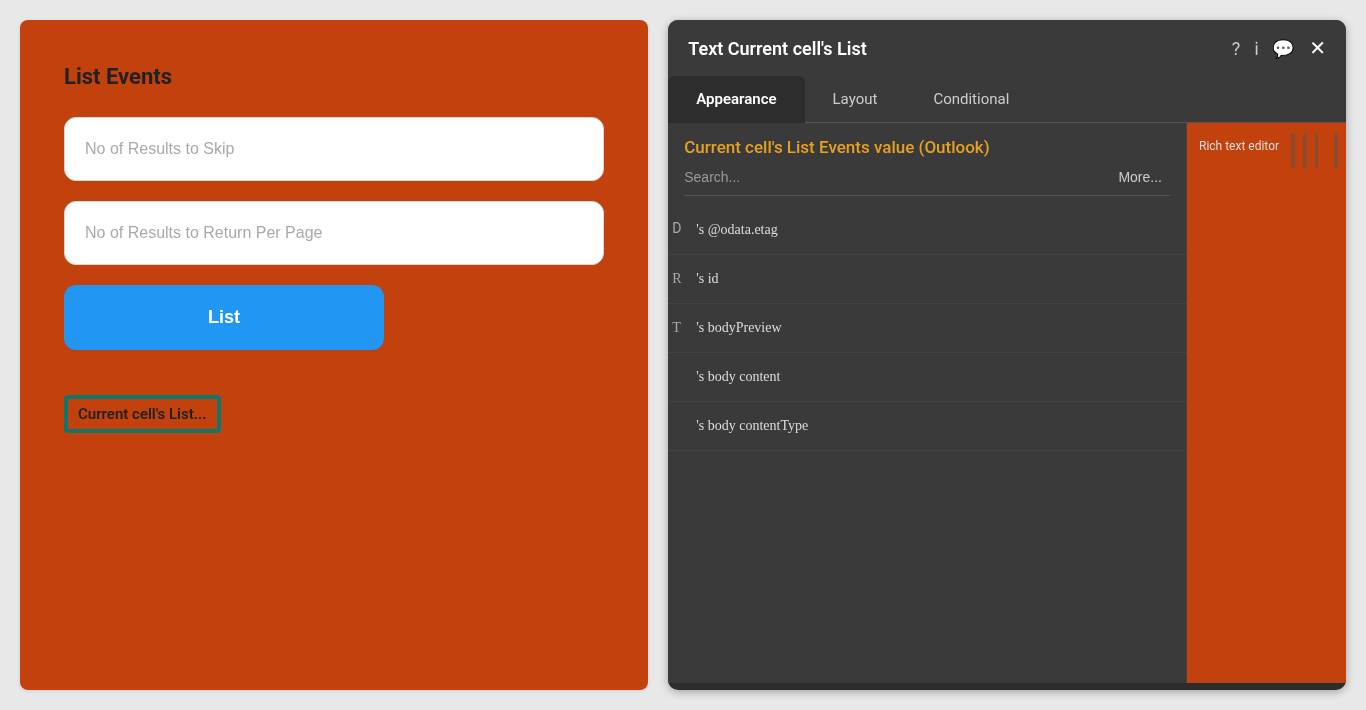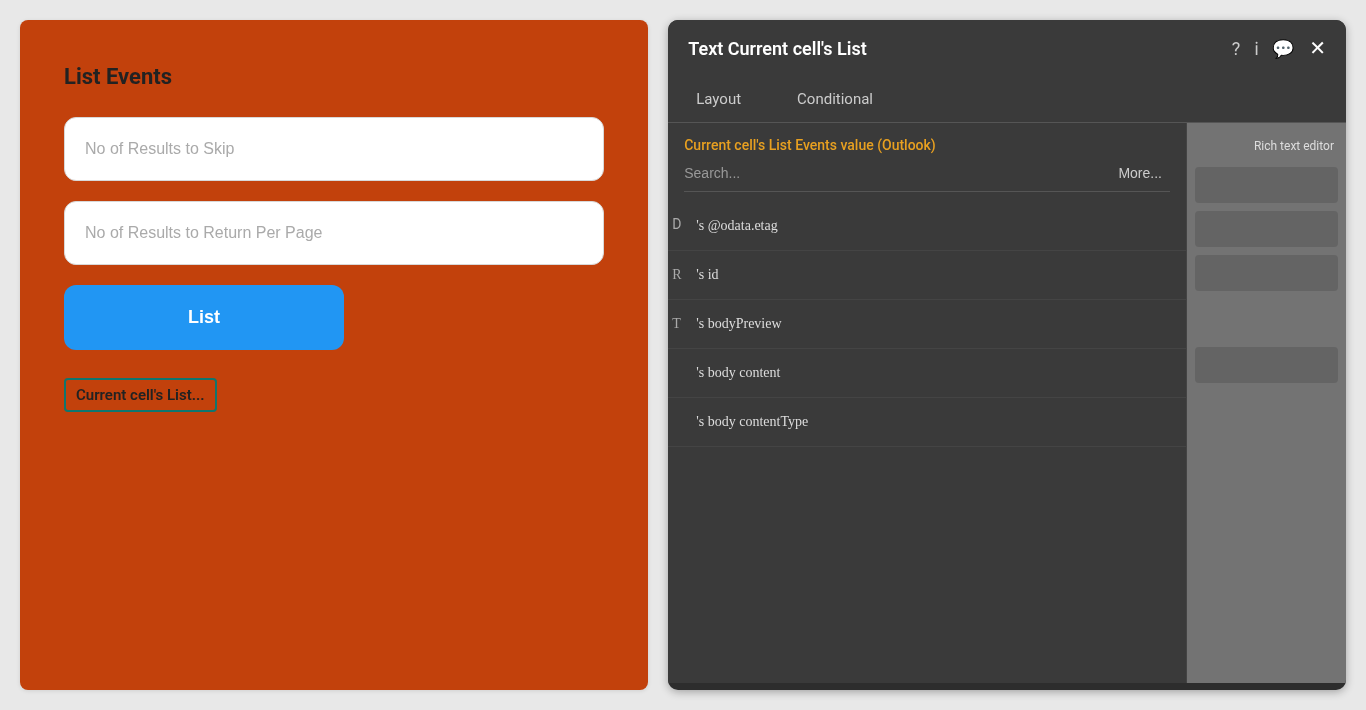--- a/index.html
+++ b/index.html
@@ -41,36 +41,37 @@
       margin-bottom: 20px;
       background: #fff;
     }
     .input-field::placeholder { color: #aaa; }
     .list-button {
       background: #2196F3;
       color: #fff;
       border: none;
       border-radius: 12px;
       padding: 22px 0;
-      width: 280px;
+      width: 320px;
       font-size: 18px;
       font-weight: 600;
       cursor: pointer;
       display: block;
       margin-bottom: 28px;
     }
     .current-cell-badge {
       display: inline-block;
-      border: 2px solid #0f766e;
+      border: 4px solid #0f766e;
       border-radius: 4px;
       padding: 6px 10px;
       font-size: 15px;
       font-weight: 600;
       color: #222;
       cursor: pointer;
+      margin-top: 17px;
     }
 
     
     .right-panel {
       background: #2d2d2d;
       border-radius: 10px;
       width: 680px;
       min-height: 670px;
       overflow: hidden;
       box-shadow: 0 2px 8px rgba(0,0,0,0.3);
@@ -143,21 +144,21 @@
       padding: 0;
       overflow: hidden;
       position: relative;
     }
     .dropdown-header {
       background: #3a3a3a;
       padding: 14px 16px 10px;
     }
     .dropdown-label {
       color: #e8a020;
-      font-size: 14px;
+      font-size: 17px;
       font-weight: 500;
       margin-bottom: 8px;
     }
     .dropdown-search-row {
       display: flex;
       gap: 12px;
       border-bottom: 1px solid #555;
       padding-bottom: 6px;
     }
     .dropdown-search-input {
@@ -189,24 +190,24 @@
       font-size: 14px;
       color: #ddd;
       border-bottom: 1px solid #444;
       cursor: pointer;
       font-family: Liberation Serif, serif;
     }
 
     
     .right-sidebar-panel {
       width: 160px;
-      background: #737373;
+      background: #c2410c;
       padding: 10px 8px;
       display: flex;
-      flex-direction: column;
+      flex-direction: row;
       gap: 8px;
       border-left: 1px solid #444;
     }
     .rich-text-label {
       color: #ddd;
       font-size: 12px;
       text-align: right;
       padding: 6px 4px;
       white-space: nowrap;
     }
@@ -239,20 +240,23 @@
     <span class="right-header-title">Text Current cell's List</span>
     <div class="right-header-icons">
       <span class="header-icon">?</span>
       <span class="header-icon">ℹ</span>
       <span class="header-icon">💬</span>
       <span class="header-icon close">✕</span>
     </div>
   </div>
 
   <div class="tabs-row">
+    <div class="tab active">
+      <span>Appearance</span>
+    </div>
     <div class="tab">
       <span>Layout</span>
     </div>
     <div class="tab">
       <span>Conditional</span>
     </div>
   </div>
 
   <div class="panel-body">
 

